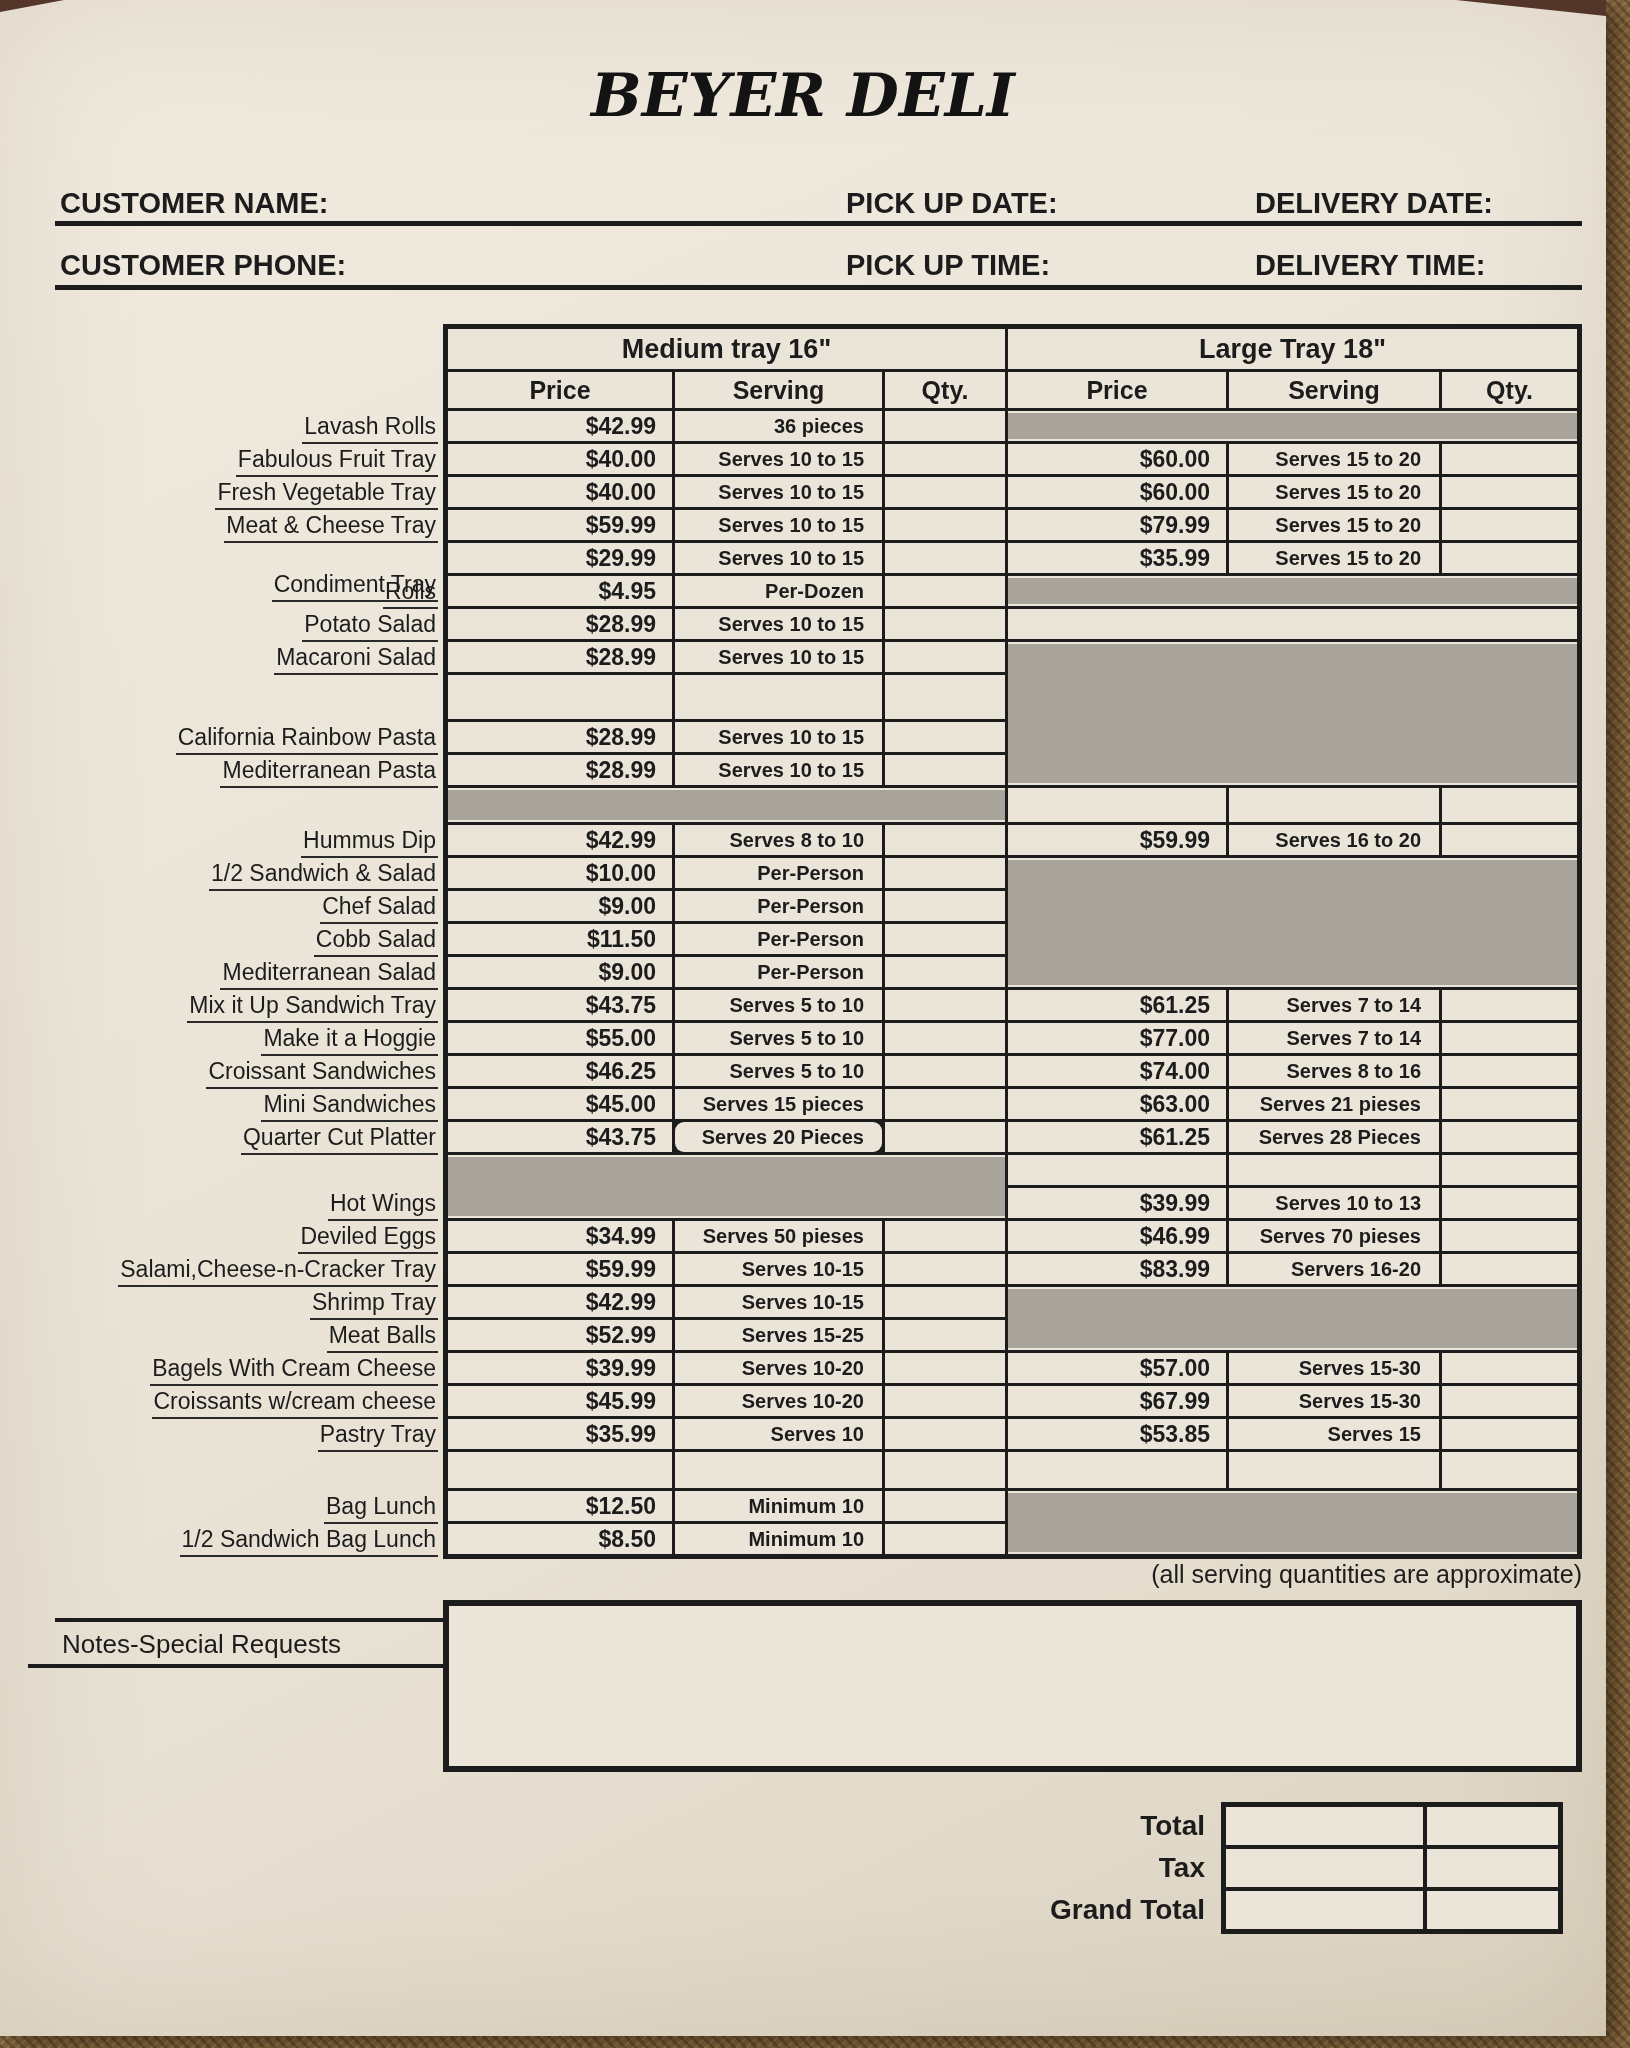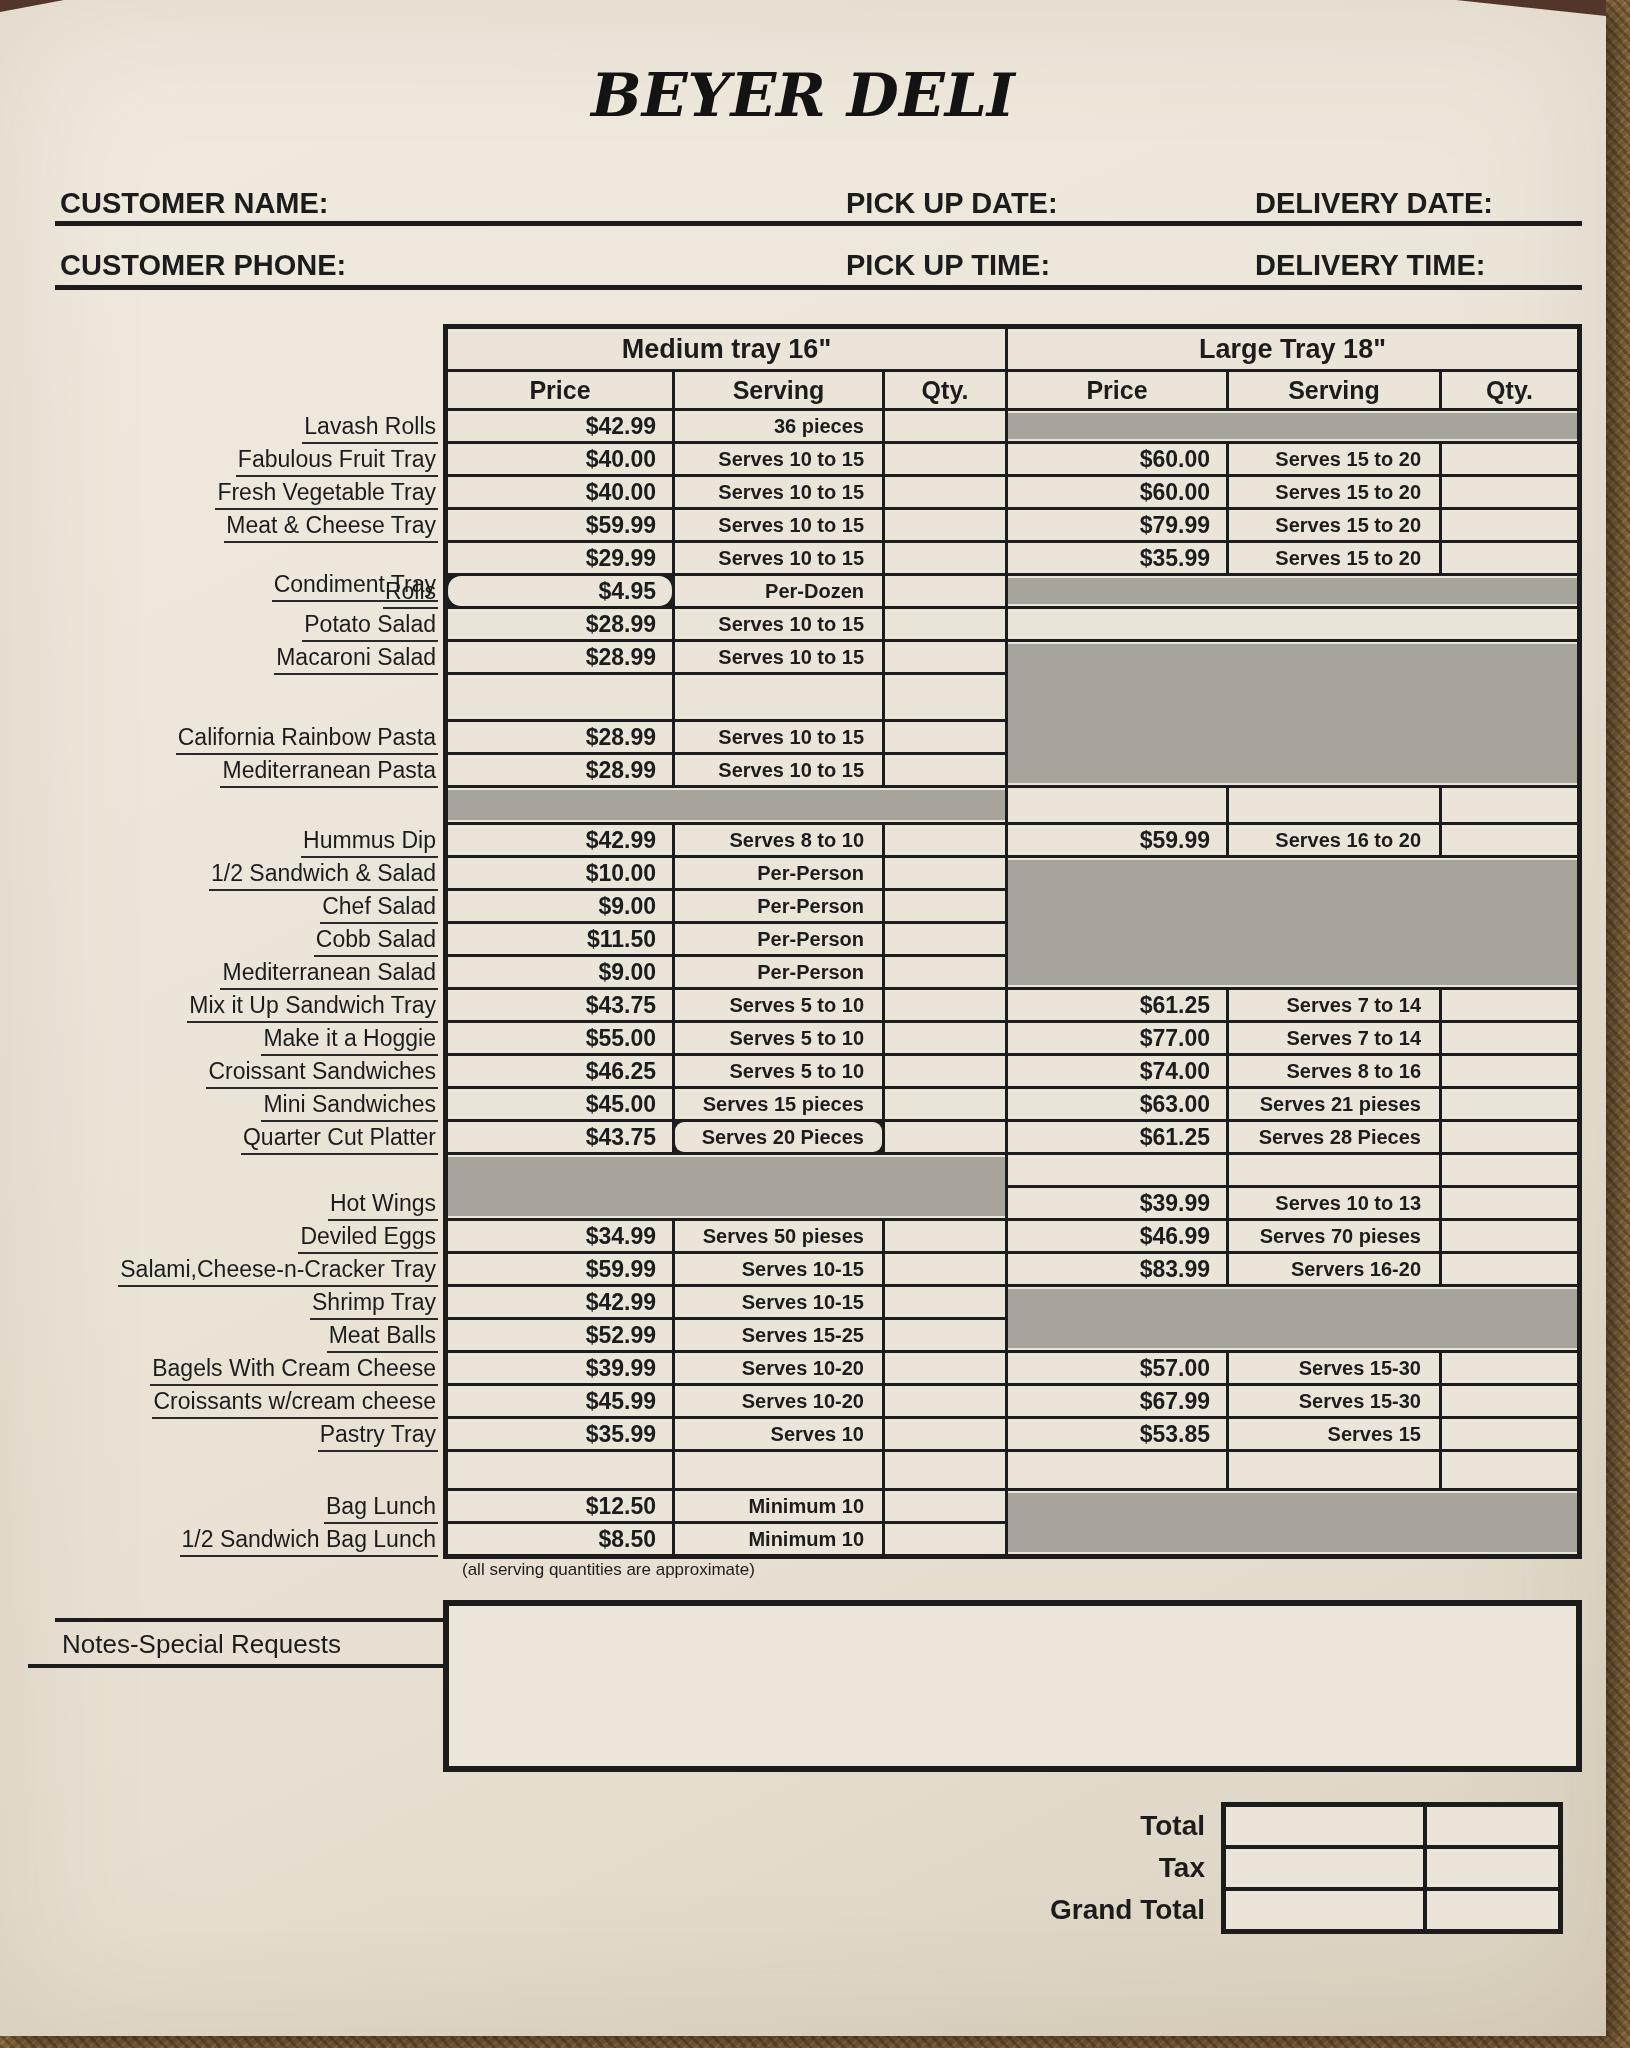--- a/index.html
+++ b/index.html
@@ -36,21 +36,21 @@
   .cell { background:#ebe5d9; position:relative; display:flex; align-items:center; overflow:hidden; }
   .cell.sec   { justify-content:center; font-weight:bold; font-size:27px; }
   .cell.colh  { justify-content:center; font-weight:bold; font-size:25px; }
   .cell.price { justify-content:flex-end; padding-right:16px; font-weight:bold; font-size:23px; }
   .cell.serv  { justify-content:flex-end; padding-right:18px; font-weight:bold; font-size:20px; }
   .band { position:absolute; left:0; right:0; top:2px; bottom:2px; background:#a9a49b; }
 
   .rowlabel { position:absolute; left:50px; width:388px; text-align:right; font-size:23px; white-space:nowrap; }
   .rowlabel span { display:inline-block; border-bottom:2px solid #2a2a2a; padding:0 2px 1px 2px; }
 
-  .footnote { position:absolute; left:462px; width:1139px; text-align:left; top:1560px; font-size:17px; }
+  .footnote { position:absolute; left:443px; width:1139px; text-align:right; top:1560px; font-size:25px; }
   .notesbox {
     position:absolute; left:443px; top:1600px; width:1127px; height:160px;
     border:6px solid #1c1c1c; background:#ece6da;
   }
   .noteslabel { position:absolute; left:62px; top:1626px; width:370px; font-size:26px; line-height:36px; }
   .notesbar { position:absolute; height:4px; background:#1c1c1c; }
 
   .totlabel { position:absolute; width:305px; left:900px; text-align:right; font-weight:bold; font-size:28px; line-height:38px; }
   .totbox {
     position:absolute; left:1221px; top:1802px;
@@ -117,21 +117,21 @@
     <div class="cell " style="grid-area: 6 / 3;"></div>
     <div class="cell price" style="grid-area: 6 / 4;">$79.99</div>
     <div class="cell serv" style="grid-area: 6 / 5;">Serves 15 to 20</div>
     <div class="cell " style="grid-area: 6 / 6;"></div>
     <div class="cell price" style="grid-area: 7 / 1;">$29.99</div>
     <div class="cell serv" style="grid-area: 7 / 2;">Serves 10 to 15</div>
     <div class="cell " style="grid-area: 7 / 3;"></div>
     <div class="cell price" style="grid-area: 7 / 4;">$35.99</div>
     <div class="cell serv" style="grid-area: 7 / 5;">Serves 15 to 20</div>
     <div class="cell " style="grid-area: 7 / 6;"></div>
-    <div class="cell price" style="grid-area: 8 / 1; border-radius: 13px;">$4.95</div>
+    <div class="cell price" style="grid-area: 8 / 1;">$4.95</div>
     <div class="cell serv" style="grid-area: 8 / 2;">Per-Dozen</div>
     <div class="cell " style="grid-area: 8 / 3;"></div>
     <div class="cell " style="grid-area: 8 / 4 / auto / span 3;">
       <div class="band"></div>
     </div>
     <div class="cell price" style="grid-area: 9 / 1;">$28.99</div>
     <div class="cell serv" style="grid-area: 9 / 2;">Serves 10 to 15</div>
     <div class="cell " style="grid-area: 9 / 3;"></div>
     <div class="cell " style="grid-area: 9 / 4 / auto / span 3;"></div>
     <div class="cell price" style="grid-area: 10 / 1;">$28.99</div>

